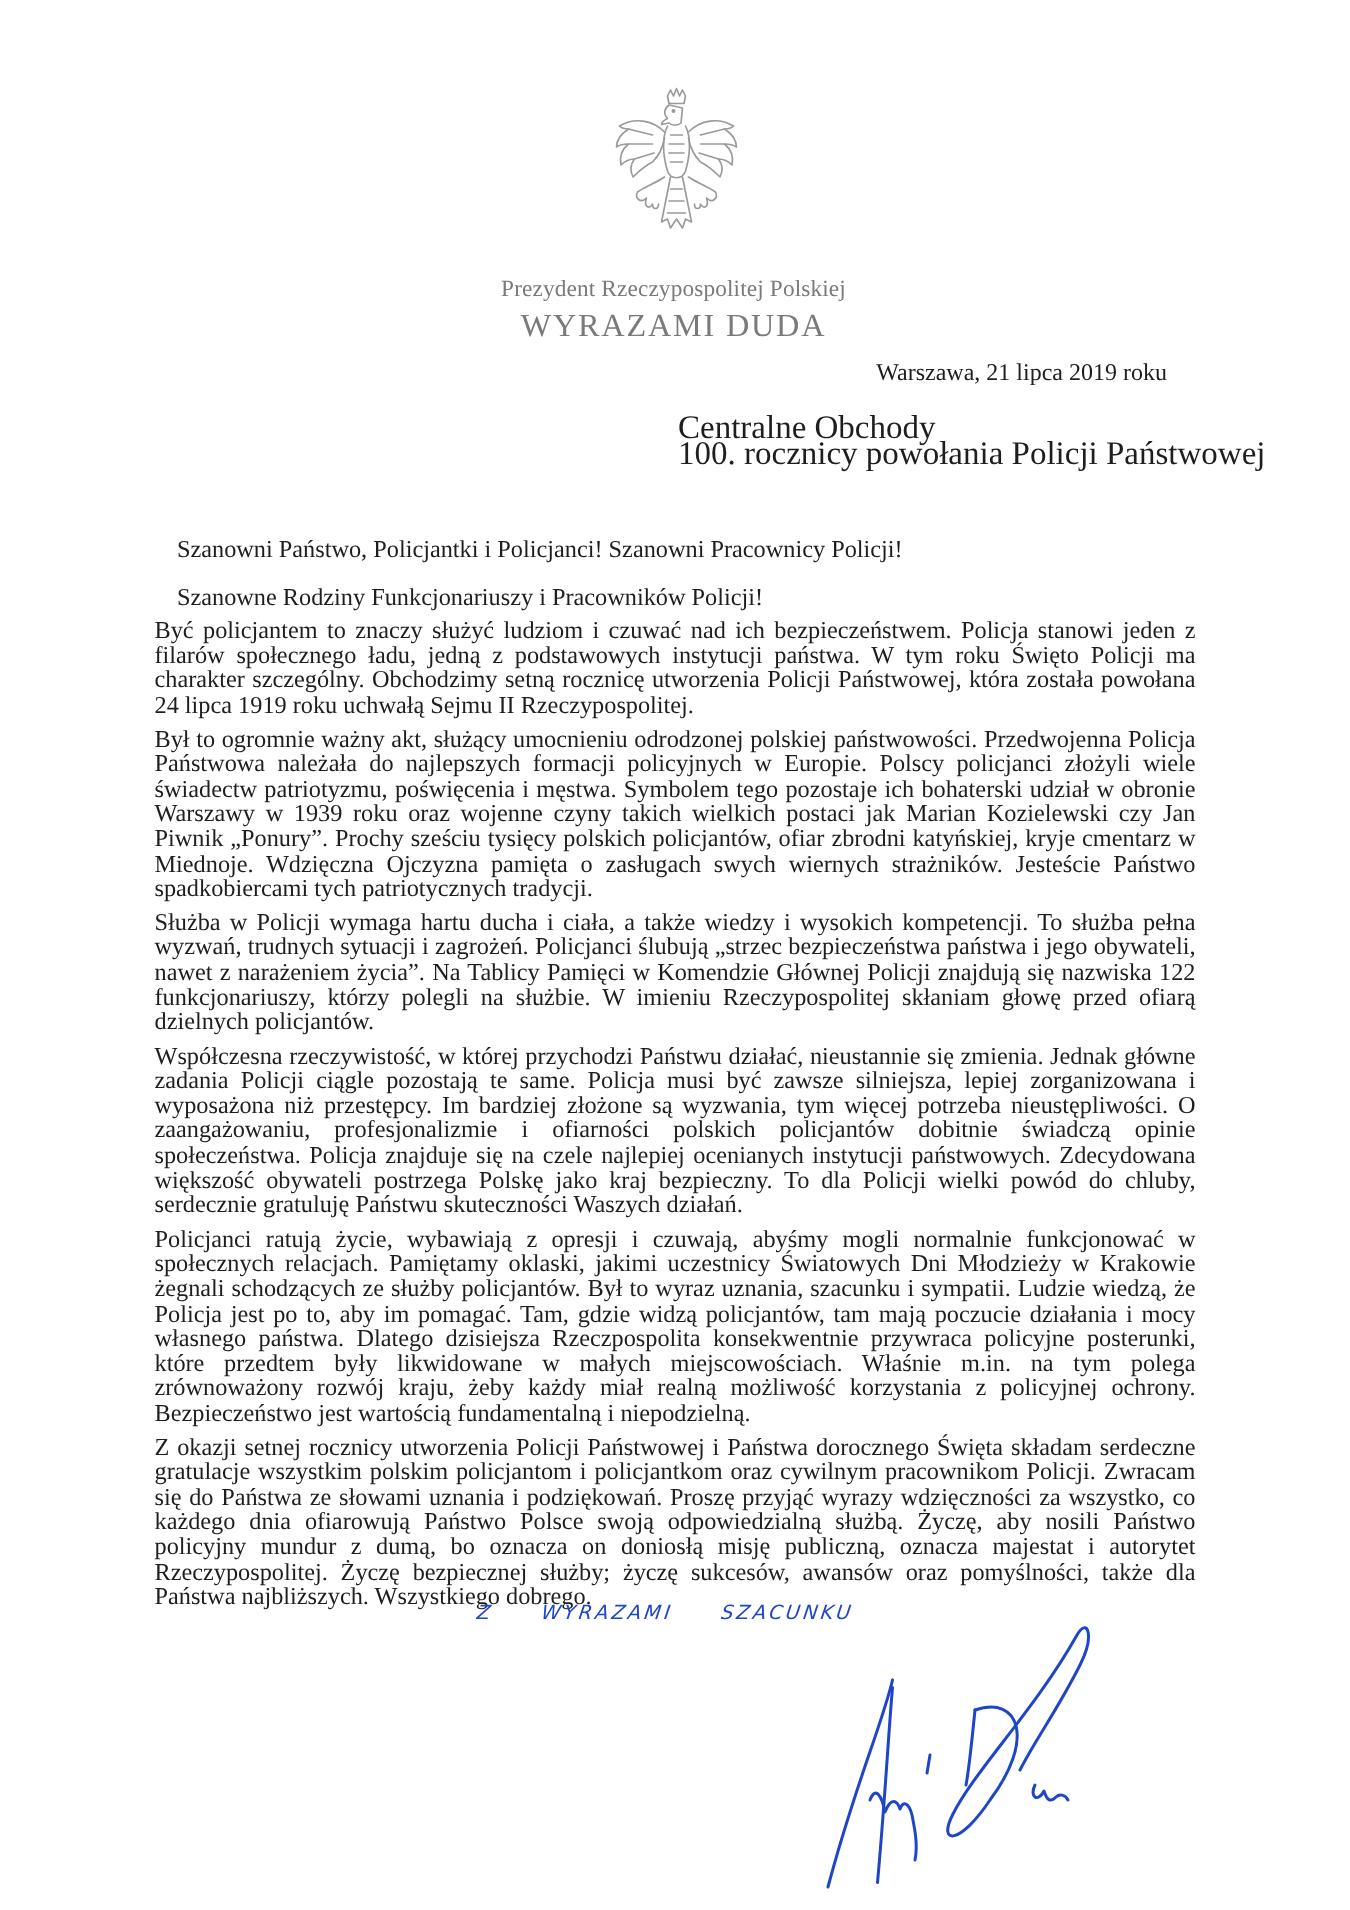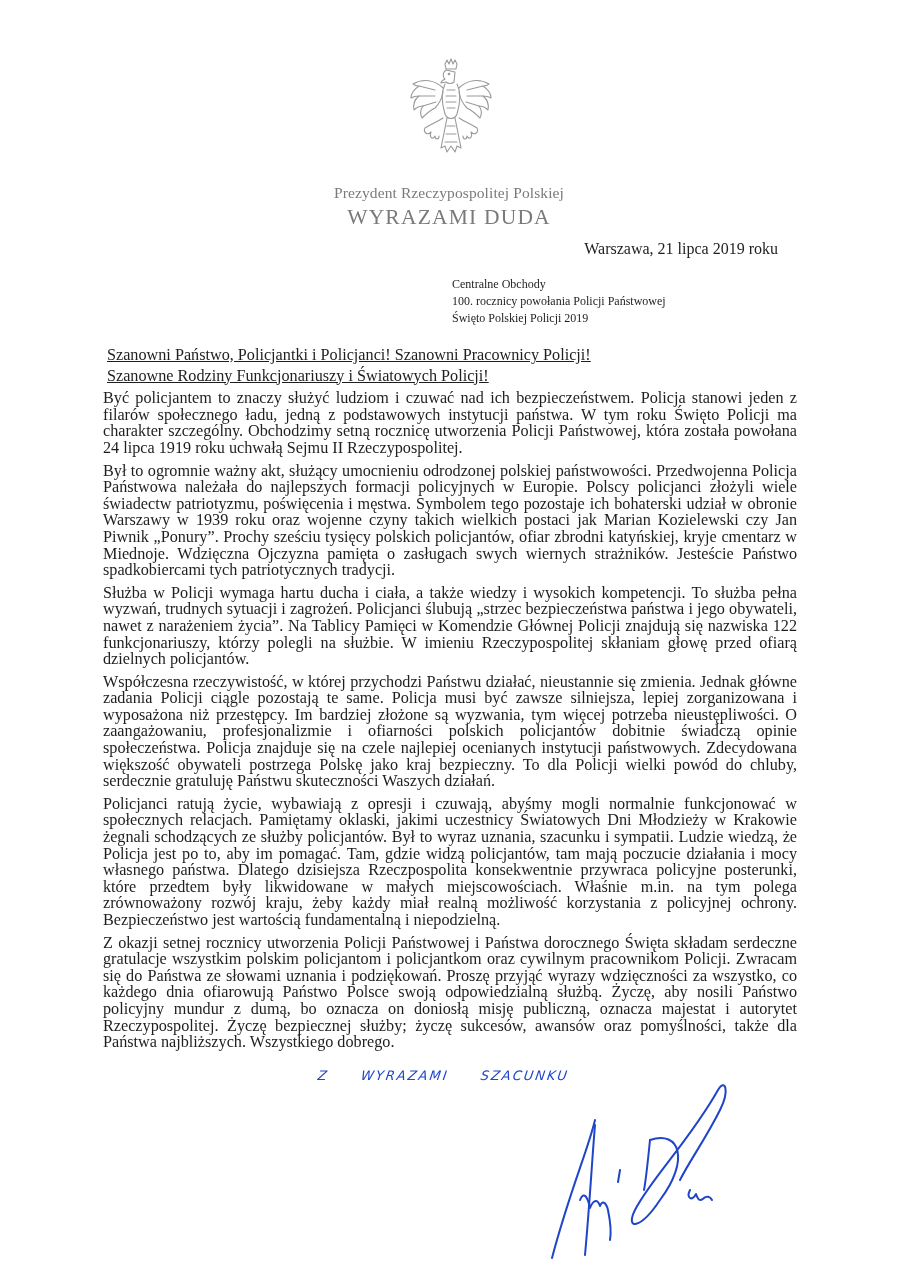--- a/index.html
+++ b/index.html
@@ -10,27 +10,27 @@
   .emblem { position:absolute; left:405px; top:58px; width:92px; height:108px; }
   .emblem svg { width:100%; height:100%; }
 
   .office { position:absolute; left:0; width:900px; text-align:center; color:#7a7a7a;
             left:0; }
   .office-line1 { top:184px; font-size:15.5px; letter-spacing:0.1px; left:-1px; }
   .office-line2 { top:205px; font-size:21.5px; letter-spacing:1.2px; left:-1px; }
 
   .date { position:absolute; top:240px; right:102px; font-size:16px; }
 
-  .occasion { position:absolute; left:452px; top:276px; font-size:12px; line-height:17px; }
+  .occasion { position:absolute; left:452px; top:276px; font-size:22px; line-height:17px; }
   .occasion div { white-space:nowrap; }
 
   .body { position:absolute; left:103px; top:343px; width:694px; font-size:16.2px;
           line-height:16.6px; text-align:justify; }
   .body p { margin:0 0 6px 0; }
-  .body p.greeting { margin:4px;text-decoration:underline; }
+  .body p.greeting { margin:15px; }
   .body p.greeting + p.greeting { margin-bottom:6px; }
 
   .closing { position:absolute; left:318px; top:1068px; color:#1f45c8;
              font-family:"DejaVu Sans",sans-serif; font-size:13px; letter-spacing:2px;
              font-style:italic; transform:skewX(-8deg); }
   .closing span { display:inline-block; margin-right:26px; }
   .signature { position:absolute; left:540px; top:1070px; width:200px; height:190px; }
   .signature svg { width:100%; height:100%; }
 </style>
 </head>
@@ -64,26 +64,25 @@
   </div>
 
   <div class="office office-line1">Prezydent Rzeczypospolitej Polskiej</div>
   <div class="office office-line2">WYRAZAMI DUDA</div>
 
   <div class="date">Warszawa, 21 lipca 2019 roku</div>
 
   <div class="occasion">
     <div>Centralne Obchody</div>
     <div>100. rocznicy powołania Policji Państwowej</div>
-    <div>Święto Polskiej Policji 2019</div>
   </div>
 
   <div class="body">
     <p class="greeting">Szanowni Państwo, Policjantki i Policjanci! Szanowni Pracownicy Policji!</p>
-    <p class="greeting">Szanowne Rodziny Funkcjonariuszy i Światowych Policji!</p>
+    <p class="greeting">Szanowne Rodziny Funkcjonariuszy i Pracowników Policji!</p>
     <p>Być policjantem to znaczy służyć ludziom i czuwać nad ich bezpieczeństwem. Policja stanowi jeden z filarów społecznego ładu, jedną z podstawowych instytucji państwa. W tym roku Święto Policji ma charakter szczególny. Obchodzimy setną rocznicę utworzenia Policji Państwowej, która została powołana 24 lipca 1919 roku uchwałą Sejmu II Rzeczypospolitej.</p>
     <p>Był to ogromnie ważny akt, służący umocnieniu odrodzonej polskiej państwowości. Przedwojenna Policja Państwowa należała do najlepszych formacji policyjnych w Europie. Polscy policjanci złożyli wiele świadectw patriotyzmu, poświęcenia i męstwa. Symbolem tego pozostaje ich bohaterski udział w obronie Warszawy w 1939 roku oraz wojenne czyny takich wielkich postaci jak Marian Kozielewski czy Jan Piwnik „Ponury”. Prochy sześciu tysięcy polskich policjantów, ofiar zbrodni katyńskiej, kryje cmentarz w Miednoje. Wdzięczna Ojczyzna pamięta o zasługach swych wiernych strażników. Jesteście Państwo spadkobiercami tych patriotycznych tradycji.</p>
     <p>Służba w Policji wymaga hartu ducha i ciała, a także wiedzy i wysokich kompetencji. To służba pełna wyzwań, trudnych sytuacji i zagrożeń. Policjanci ślubują „strzec bezpieczeństwa państwa i jego obywateli, nawet z narażeniem życia”. Na Tablicy Pamięci w Komendzie Głównej Policji znajdują się nazwiska 122 funkcjonariuszy, którzy polegli na służbie. W imieniu Rzeczypospolitej skłaniam głowę przed ofiarą dzielnych policjantów.</p>
     <p>Współczesna rzeczywistość, w której przychodzi Państwu działać, nieustannie się zmienia. Jednak główne zadania Policji ciągle pozostają te same. Policja musi być zawsze silniejsza, lepiej zorganizowana i wyposażona niż przestępcy. Im bardziej złożone są wyzwania, tym więcej potrzeba nieustępliwości. O zaangażowaniu, profesjonalizmie i ofiarności polskich policjantów dobitnie świadczą opinie społeczeństwa. Policja znajduje się na czele najlepiej ocenianych instytucji państwowych. Zdecydowana większość obywateli postrzega Polskę jako kraj bezpieczny. To dla Policji wielki powód do chluby, serdecznie gratuluję Państwu skuteczności Waszych działań.</p>
     <p>Policjanci ratują życie, wybawiają z opresji i czuwają, abyśmy mogli normalnie funkcjonować w społecznych relacjach. Pamiętamy oklaski, jakimi uczestnicy Światowych Dni Młodzieży w Krakowie żegnali schodzących ze służby policjantów. Był to wyraz uznania, szacunku i sympatii. Ludzie wiedzą, że Policja jest po to, aby im pomagać. Tam, gdzie widzą policjantów, tam mają poczucie działania i mocy własnego państwa. Dlatego dzisiejsza Rzeczpospolita konsekwentnie przywraca policyjne posterunki, które przedtem były likwidowane w małych miejscowościach. Właśnie m.in. na tym polega zrównoważony rozwój kraju, żeby każdy miał realną możliwość korzystania z policyjnej ochrony. Bezpieczeństwo jest wartością fundamentalną i niepodzielną.</p>
     <p>Z okazji setnej rocznicy utworzenia Policji Państwowej i Państwa dorocznego Święta składam serdeczne gratulacje wszystkim polskim policjantom i policjantkom oraz cywilnym pracownikom Policji. Zwracam się do Państwa ze słowami uznania i podziękowań. Proszę przyjąć wyrazy wdzięczności za wszystko, co każdego dnia ofiarowują Państwo Polsce swoją odpowiedzialną służbą. Życzę, aby nosili Państwo policyjny mundur z dumą, bo oznacza on doniosłą misję publiczną, oznacza majestat i autorytet Rzeczypospolitej. Życzę bezpiecznej służby; życzę sukcesów, awansów oraz pomyślności, także dla Państwa najbliższych. Wszystkiego dobrego.</p>
   </div>
 
   <div class="closing">
     <span>Z</span>

